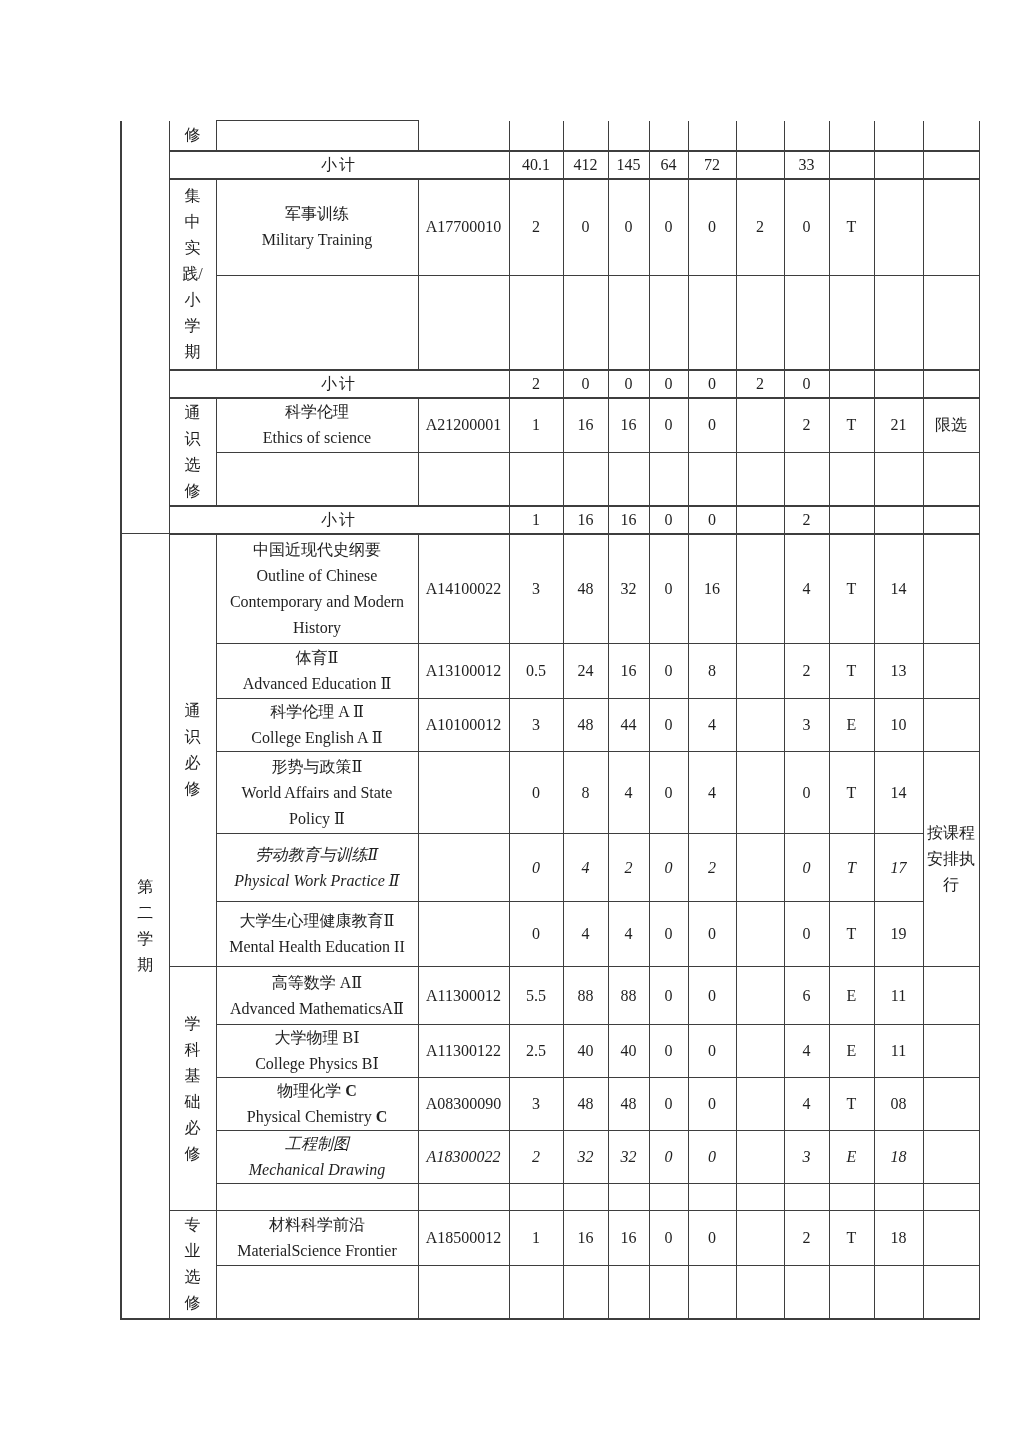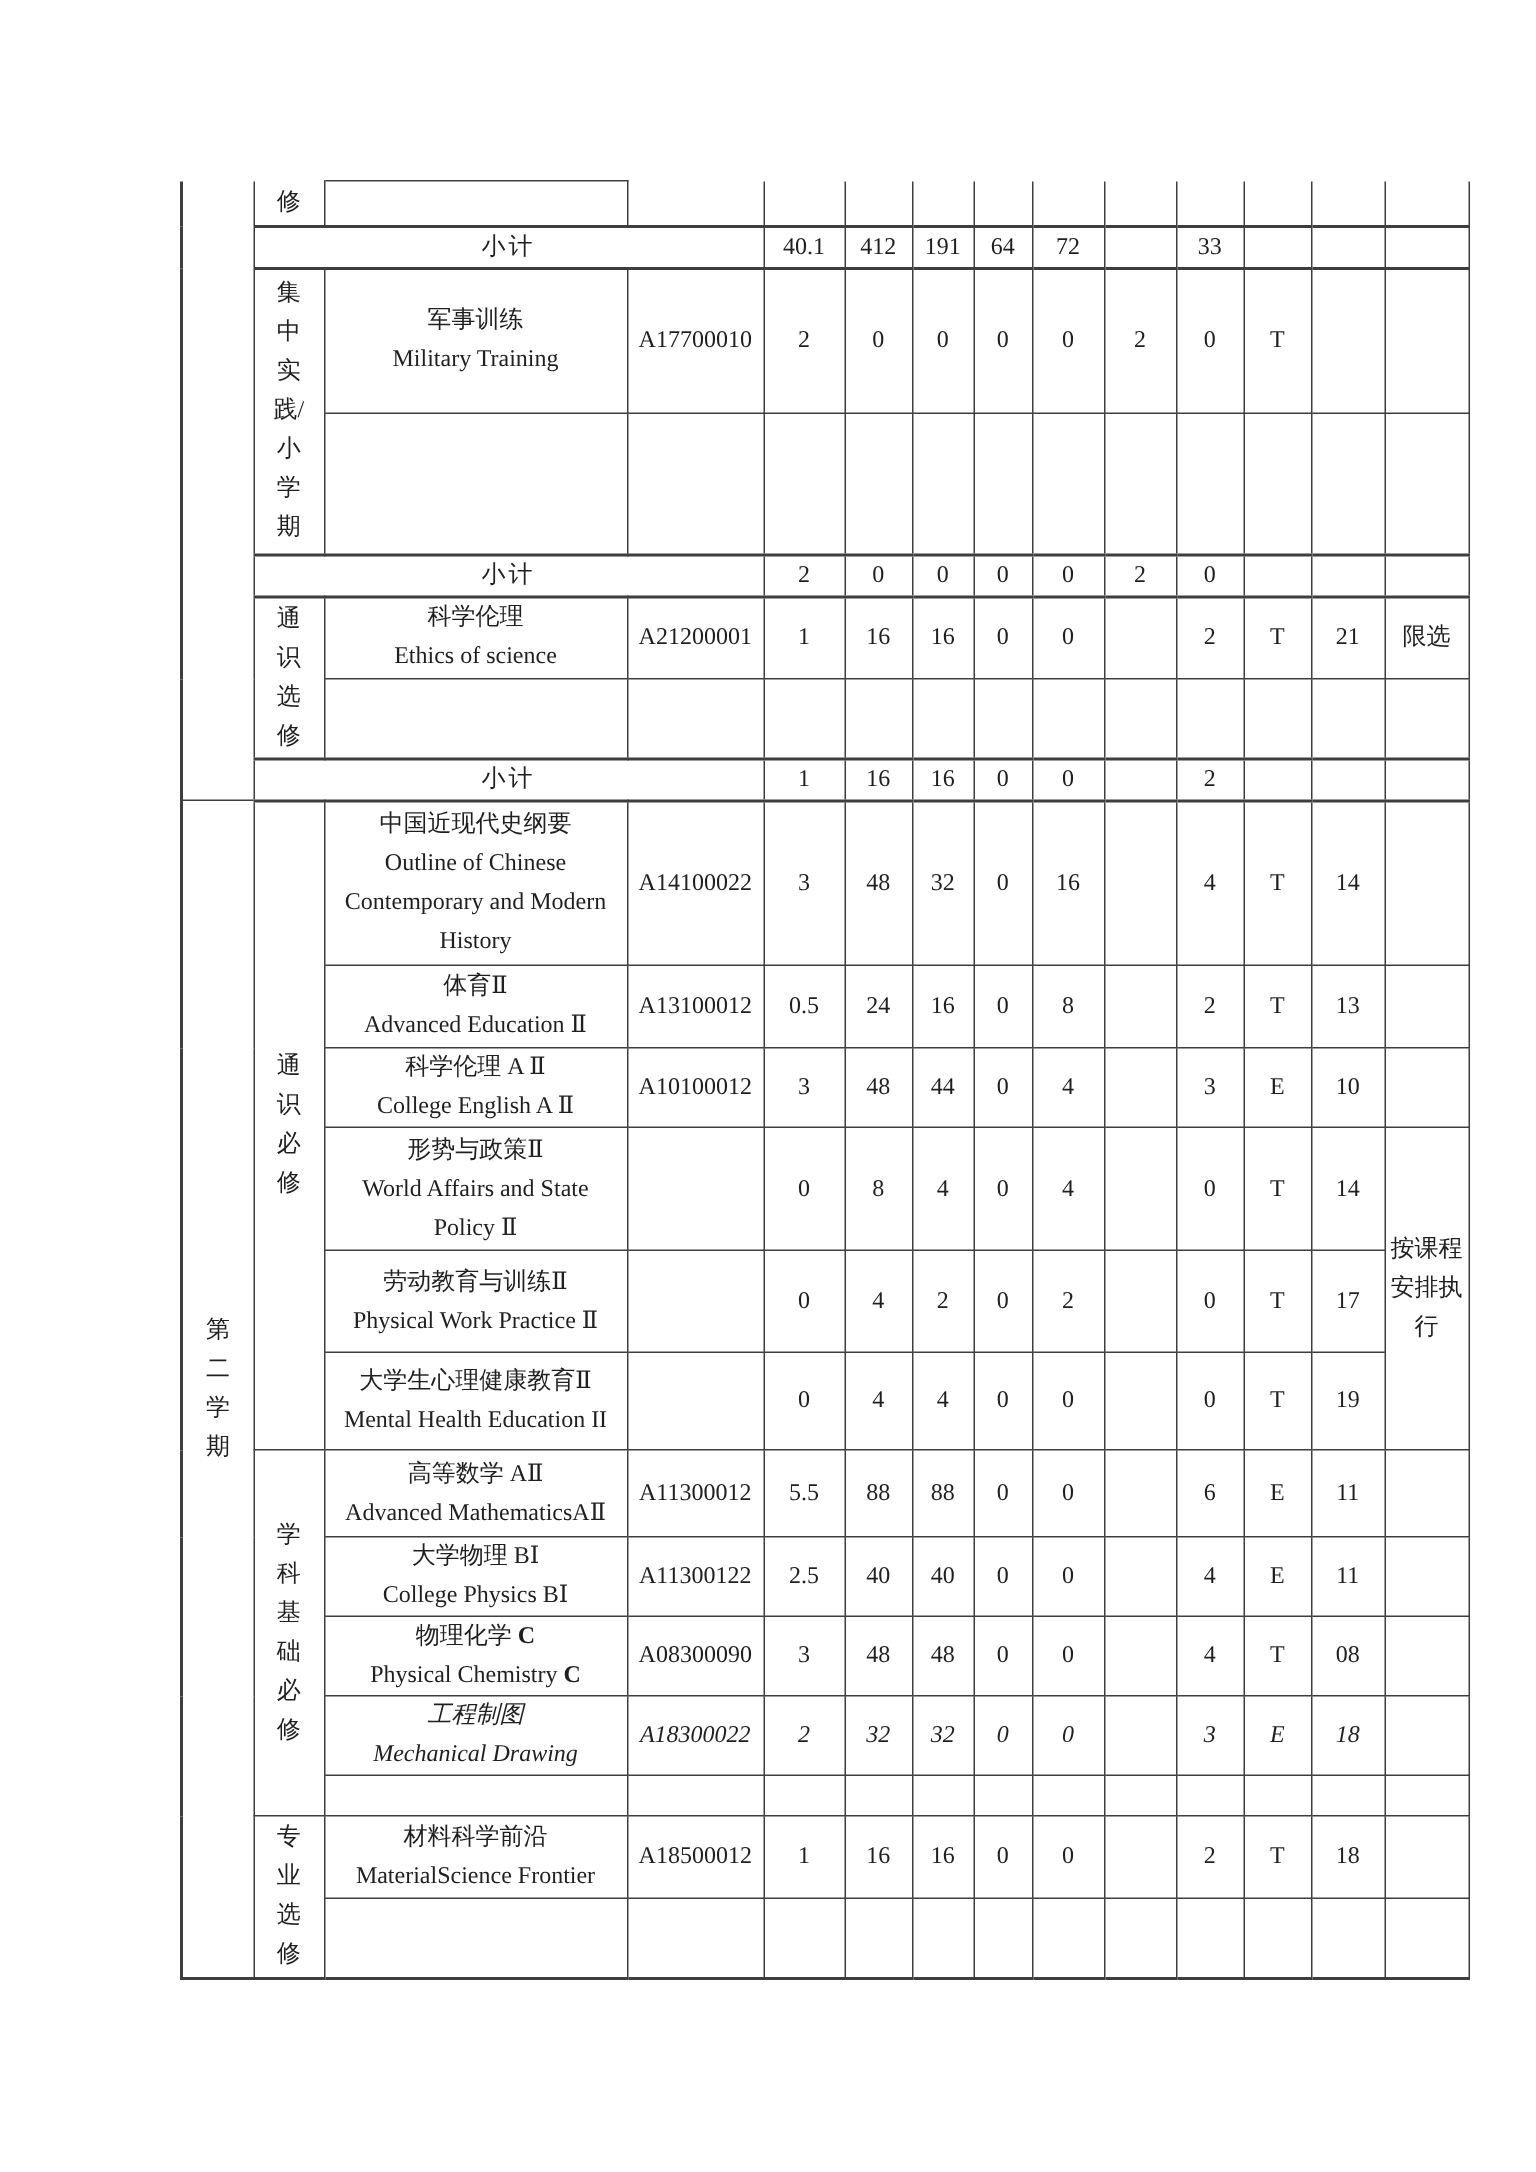--- a/index.html
+++ b/index.html
@@ -70,21 +70,21 @@
           <td></td>
           <td></td>
           <td></td>
           <td></td>
           <td></td>
         </tr>
         <tr class="subtotal" style="height: 27px;">
           <td colspan="3" class="sublabel">小计</td>
           <td>40.1</td>
           <td>412</td>
-          <td>191</td>
+          <td>145</td>
           <td>64</td>
           <td>72</td>
           <td></td>
           <td>33</td>
           <td></td>
           <td></td>
           <td></td>
         </tr>
         <tr style="height: 97px;">
           <td rowspan="2" class="vlabel">集
@@ -245,21 +245,21 @@
           <td>8</td>
           <td>4</td>
           <td>0</td>
           <td>4</td>
           <td></td>
           <td>0</td>
           <td>T</td>
           <td>14</td>
           <td rowspan="3" class="wrap">按课程安排执行</td>
         </tr>
-        <tr style="height: 68px;">
+        <tr style="height: 68px; font-style: italic;">
           <td class="cname">劳动教育与训练Ⅱ
 Physical Work Practice Ⅱ</td>
           <td></td>
           <td>0</td>
           <td>4</td>
           <td>2</td>
           <td>0</td>
           <td>2</td>
           <td></td>
           <td>0</td>

